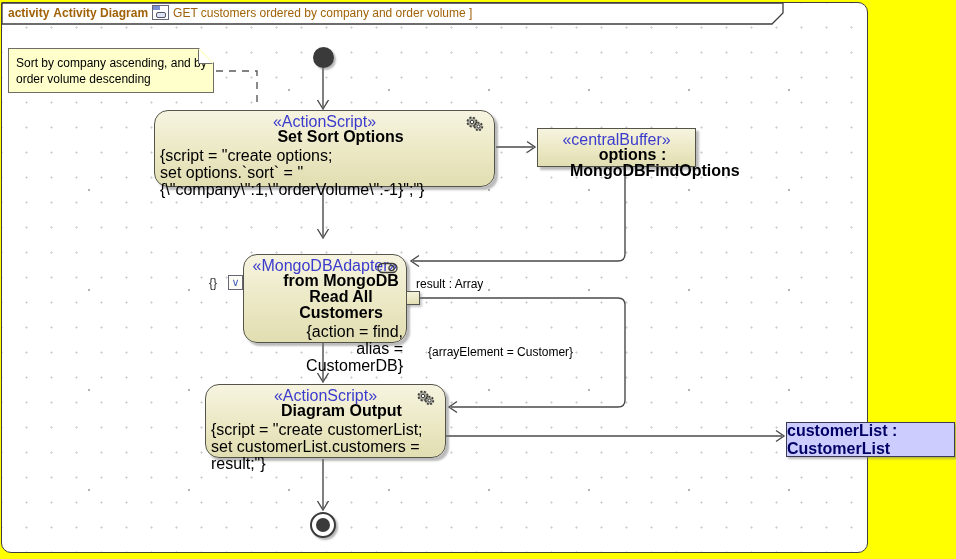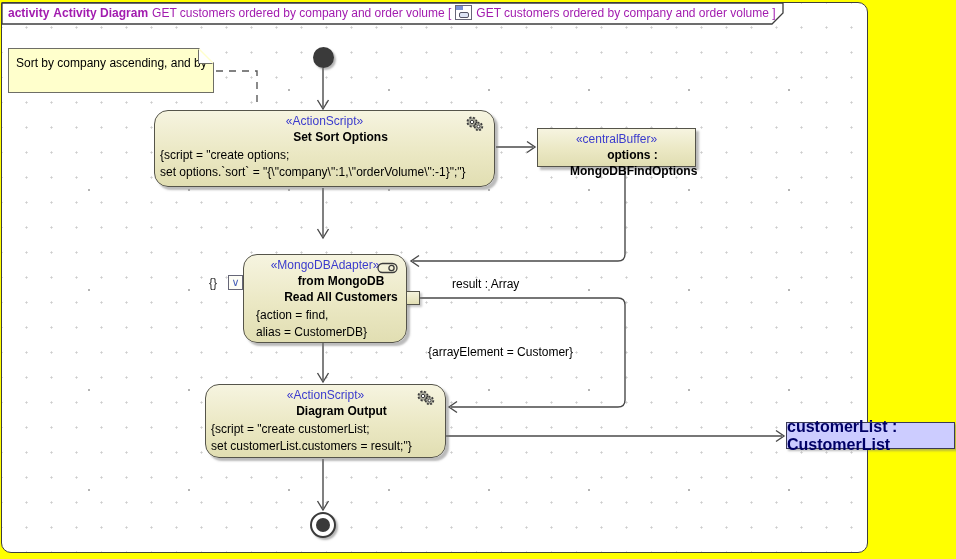--- a/index.html
+++ b/index.html
@@ -16,21 +16,21 @@
     background-size:100px 100px,25px 25px;
     background-position:37px 37px,12px 12px;
     border:1.6px solid #3e3e3e;
     border-radius:2px 10px 10px 10px;
     z-index:0;}
 
   
   #wires{position:absolute;left:0;top:0;z-index:1;pointer-events:none;}
 
   
-  #titlebar{position:absolute;left:8px;top:5px;z-index:3;font-size:12px;color:#a21caf;
+  #titlebar{position:absolute;left:8px;top:5px;z-index:3;font-size:12px;color:#a16207;
     white-space:nowrap;display:flex;align-items:center;gap:4px;}
   .ttl-b{font-weight:bold;}
   .ttl-icon{display:inline-block;width:15px;height:13px;border:1px solid #667;background:#fff;
     position:relative;top:0;}
   .ttl-icon .bar{position:absolute;left:0;top:0;width:7px;height:4px;background:#7a8fd4;}
   .ttl-icon .shape{position:absolute;left:3px;top:6px;width:8px;height:4px;border:1px solid #556;
     border-radius:2px;background:#dde4f5;}
 
   
   #note{position:absolute;left:8px;top:48px;width:206px;height:45px;background:#ffffcc;
@@ -39,32 +39,32 @@
     clip-path:polygon(0 0,calc(100% - 15px) 0,100% 15px,100% 100%,0 100%);}
   #note .fold{position:absolute;right:0;top:0;width:15px;height:15px;
     background:#ffffff;border-left:1px solid #6e6e66;border-bottom:1px solid #6e6e66;
     clip-path:polygon(0 0,100% 100%,0 100%);box-sizing:border-box;}
 
   
   .node{position:absolute;box-sizing:border-box;z-index:2;
     border:1.4px solid #55544a;
     background:linear-gradient(180deg,#f6f4e0 0%,#ebe8c4 55%,#e1deb2 100%);
     box-shadow:3px 3px 2px rgba(120,120,120,.5);
-    font-size:12px;color:#000;}
+    font-size:16px;color:#000;}
   .rounded{border-radius:14px;}
   .st{text-align:center;color:#3b3bcd;padding-top:3px;line-height:15px;}
   .nm{text-align:center;font-weight:bold;line-height:16px;margin-left:32px;}
   .bd{padding:2px 3px 0 5px;line-height:17px;}
 
   #node-set-sort{left:154px;top:110px;width:341px;height:77px;}
   #node-buffer{left:537px;top:128px;width:159px;height:39px;}
   #node-read{left:243px;top:254px;width:164px;height:89px;}
-  #node-read .bd{padding-left:12px;}
+  #node-read .bd{padding-left:12px;text-align:right;}
   #node-create{left:205px;top:384px;width:241px;height:74px;}
-  #node-customerlist{left:786px;top:422px;width:169px;height:27px;background:#ccccff;
+  #node-customerlist{left:786px;top:422px;width:169px;height:35px;background:#ccccff;
     border:1px solid #3a3a55;box-shadow:2px 2px 2px rgba(120,120,120,.5);
     display:flex;align-items:center;justify-content:center;
     font-weight:bold;color:#000066;}
 
   
   .gears{position:absolute;top:4px;right:7px;width:24px;height:18px;}
   
   .adapter-icon{position:absolute;top:7px;right:7px;}
 
   
@@ -79,21 +79,21 @@
   
   .pin{position:absolute;box-sizing:border-box;z-index:3;}
   #pin-value{left:228px;top:275px;width:15px;height:15px;border:1px solid #667;background:#fdfdf6;
     color:#4a62b8;font-size:11px;line-height:13px;text-align:center;}
   #pin-result{left:406px;top:291px;width:14px;height:14px;border:1.2px solid #55544a;
     background:linear-gradient(180deg,#f4f2dc,#e2dfb4);box-shadow:2px 2px 2px rgba(120,120,120,.4);}
 
   
   .lbl{position:absolute;z-index:3;font-size:12px;color:#000;white-space:nowrap;}
   #lbl-braces{left:209px;top:276px;color:#2c2c2c;}
-  #lbl-result{left:452px;top:277px;}
+  #lbl-result{left:416px;top:277px;}
   #lbl-arrayel{left:428px;top:303px;margin-top:42px;}
 </style>
 </head>
 <body>
 
 <div id="page">
 
   <div id="frame"></div>
 
   <svg id="wires" width="956" height="559">
@@ -125,30 +125,30 @@
       <path d="M457,401.5 L449,407 L457,412.5"></path>
 
       <path d="M446,436 H782"></path>
       <path d="M776,430.5 L784,436 L776,441.5"></path>
     </g>
   </svg>
 
   <div id="titlebar">
     <span class="ttl-b">activity</span>
     <span class="ttl-b">Activity Diagram</span>
-    <span>GET customers ordered by company and order volume [</span>
     <span class="ttl-icon">
         <span class="bar"></span>
         <span class="shape"></span>
       </span>
     <span>GET customers ordered by company and order volume ]</span>
   </div>
 
   <div id="note">
     <div>Sort by company ascending, and by</div>
+    <div>order volume descending</div>
     <div class="fold"></div>
   </div>
 
   <div id="initial"></div>
 
   <div id="node-set-sort" class="node rounded">
     <div class="st">«ActionScript»</div>
     <div class="nm">Set Sort Options</div>
     <div class="bd">
       <div>{script = "create options;</div>

